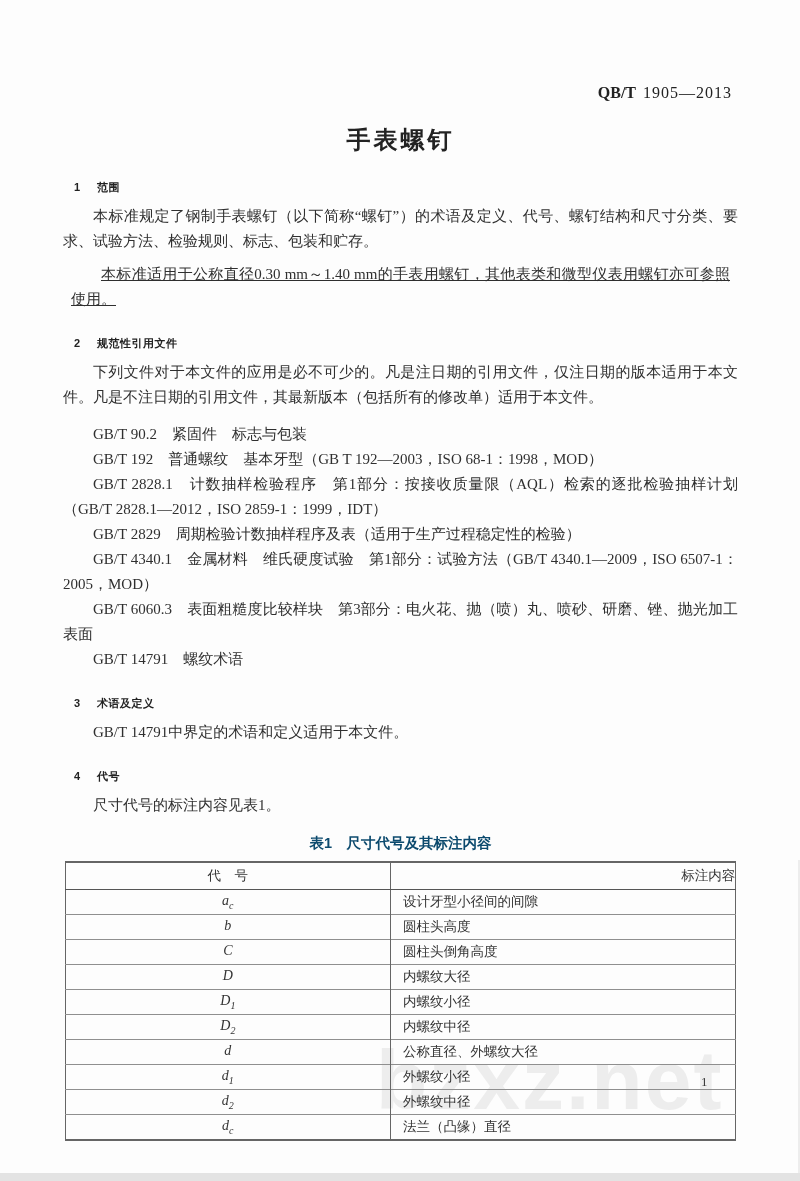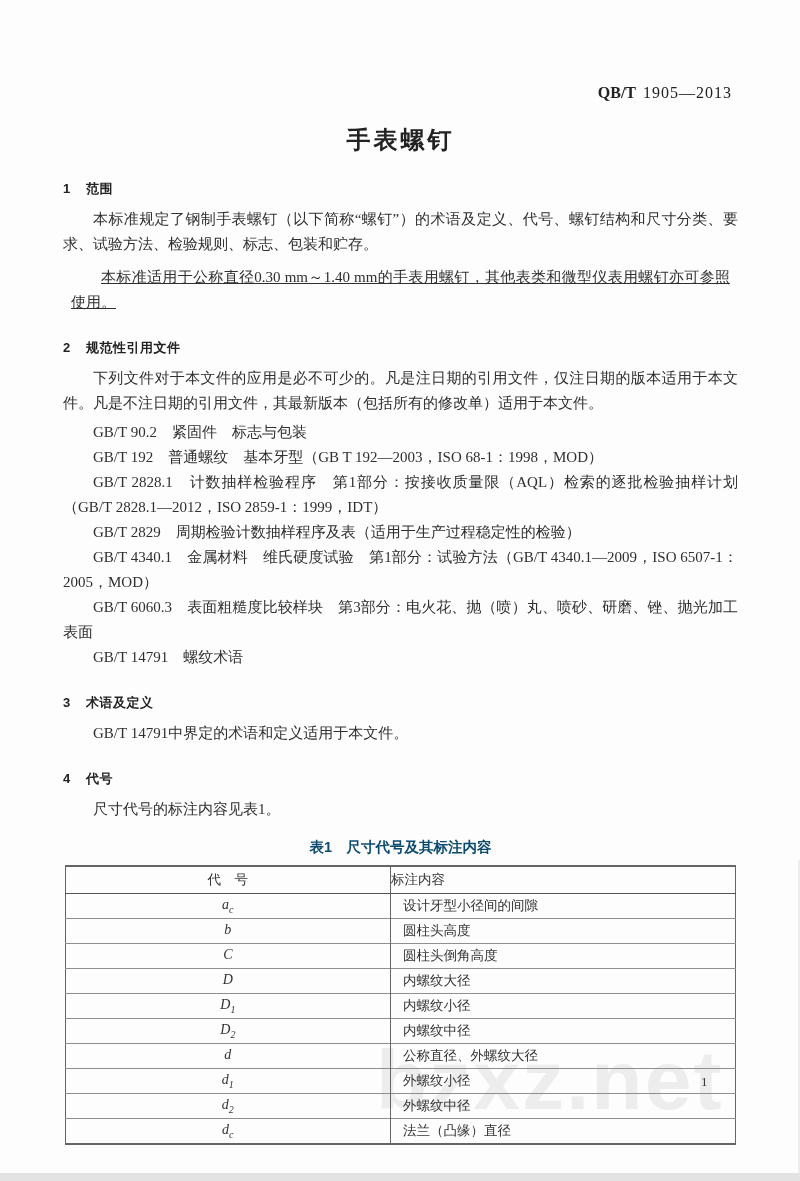--- a/index.html
+++ b/index.html
@@ -17,40 +17,40 @@
   .content{position:absolute;left:63px;right:62px;top:0;z-index:1;}
   .std-code{margin-top:84px;text-align:right;font-size:16px;padding-right:6px;color:#222;}
   .code-prefix{font-weight:bold;margin-right:7px;}
   .code-number{letter-spacing:1px;}
   .doc-title{
     margin:22px 0 0;text-align:center;
     font-family:"Liberation Sans","DejaVu Sans",sans-serif;
     font-size:24px;font-weight:bold;letter-spacing:3px;color:#222;
   }
   h2.sec{
-    margin:24px 0 0;font-family:"Liberation Sans","DejaVu Sans",sans-serif;
-    font-size:13px;font-weight:bold;color:#222;letter-spacing:.5px;
+    margin:24px 11px 0;font-family:"Liberation Sans","DejaVu Sans",sans-serif;
+    font-size:11px;font-weight:bold;color:#222;letter-spacing:.5px;
   }
   h2.sec .sec-num{display:inline-block;min-width:10px;margin-right:13px;}
   p.body-p{margin:9px 0 0;font-size:15px;line-height:25px;text-indent:2em;text-align:justify;}
   p.body-p.cont{margin:8px;text-decoration:underline;}
   p.ref{margin:0;font-size:15px;line-height:25px;text-indent:2em;text-align:justify;}
-  p.ref.first{margin-top:4px;}
+  p.ref.first{margin-top:12px;}
   .table-caption{
     margin:16px 0 0;text-align:center;
     font-family:"Liberation Sans","DejaVu Sans",sans-serif;
     font-size:14.5px;font-weight:bold;color:#0c4a6e;
   }
   table.spec{
     width:99.5%;margin:8px auto 16px;border-collapse:collapse;
     font-size:13.5px;color:#333;
     border:1px solid #666;border-top-width:2px;border-bottom-width:2px;
   }
   table.spec th{
-    font-weight:normal;height:26px;text-align:left;
+    font-weight:normal;height:26px;text-align:right;
     border-bottom:1px solid #555;padding:0;
   }
   table.spec td{height:22px;padding:1px 0;border-top:1px solid #8f8f8f;}
   table.spec th.col-code,table.spec td.code-cell{
     width:48.5%;border-right:1px solid #666;text-align:center;
   }
   table.spec td.desc-cell{padding-left:12px;text-align:left;}
   .code-var{font-style:italic;font-size:14px;font-family:"Liberation Serif","DejaVu Serif",serif;}
   .code-var sub{font-size:10px;font-style:italic;}
   .page-number{position:absolute;top:1074px;left:701px;z-index:2;font-size:13px;color:#3a3a3a;}

